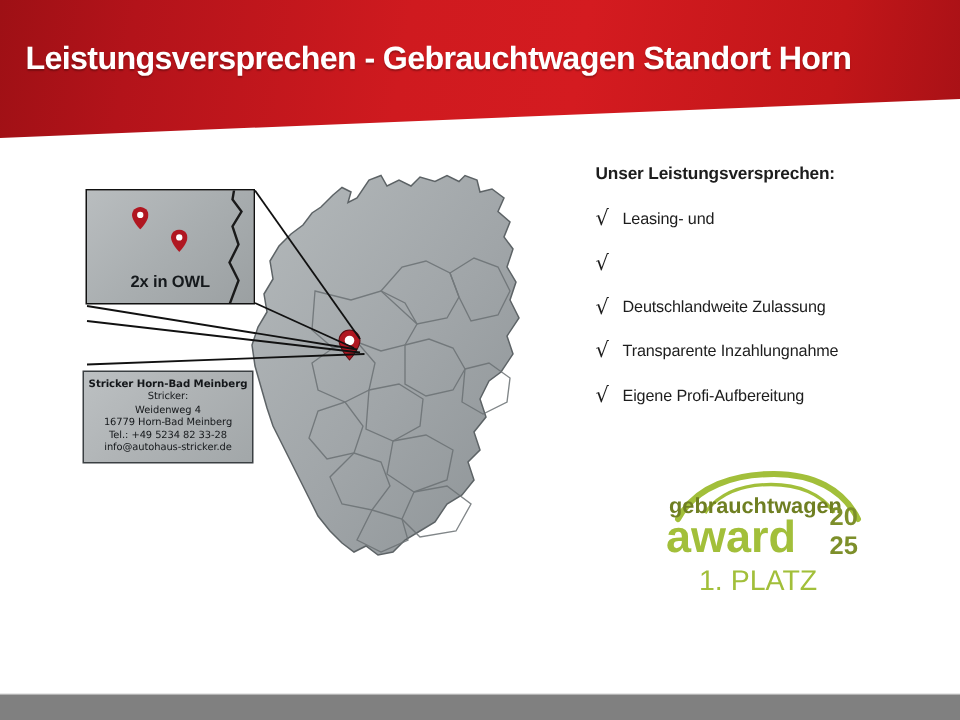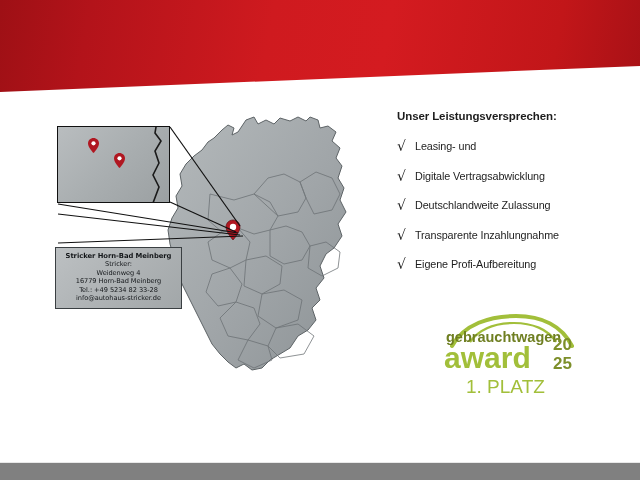--- a/index.html
+++ b/index.html
@@ -74,21 +74,21 @@
   .pin { position:absolute; width:11px; height:15px; }
   .pin svg { display:block; }
   .pin-a { left:30px; top:11px; }
   .pin-b { left:56px; top:26px; }
 
   
   .connectors { position:absolute; left:0; top:0; width:640px; height:480px; pointer-events:none; }
 
   
   .contact {
-    position:absolute; left:55px; top:247px; width:127px; height:62px;
+    position:absolute; left:55px; top:247px; width:114px; height:62px;
     background:linear-gradient(135deg,#bcc0c2 0%, #b0b4b6 45%, #a2a7a9 100%);
     border:1.2px solid #3a3f42;
     padding-top:4px;
     text-align:center;
   }
   .contact-line {
     font-size:6.6px; color:#14171a; line-height:8.4px; letter-spacing:-0.05px;
     font-family:"DejaVu Sans", sans-serif;
   }
   .contact-line.bold { font-weight:bold; font-size:6.8px; }
@@ -98,20 +98,21 @@
   .award svg { display:block; }
 
   
   .logo-row { position:absolute; left:0; top:406px; width:640px; height:56px; }
 </style>
 </head>
 <body>
 
 <div class="header">
   <div class="header-bg"></div>
+  <div class="header-title">Leistungsversprechen - Gebrauchtwagen Standort Horn</div>
 </div>
 
 <div class="map-wrap">
   <svg width="230" height="292" viewBox="0 0 230 292">
     <defs>
       <linearGradient id="mapg" x1="0" y1="0" x2="1" y2="1">
         <stop offset="0%" stop-color="#b4b9bb"></stop>
         <stop offset="55%" stop-color="#a0a5a8"></stop>
         <stop offset="100%" stop-color="#8d9396"></stop>
       </linearGradient>
@@ -169,20 +170,21 @@
       <path d="M5.5 0 C8.5 0 11 2.4 11 5.4 C11 9.4 5.5 15 5.5 15 C5.5 15 0 9.4 0 5.4 C0 2.4 2.5 0 5.5 0 Z" fill="#b01721"></path>
       <circle cx="5.5" cy="5.3" r="2.1" fill="#ffffff"></circle>
     </svg>
   </div>
   <div class="pin pin-b">
     <svg width="11" height="15" viewBox="0 0 11 15">
       <path d="M5.5 0 C8.5 0 11 2.4 11 5.4 C11 9.4 5.5 15 5.5 15 C5.5 15 0 9.4 0 5.4 C0 2.4 2.5 0 5.5 0 Z" fill="#b01721"></path>
       <circle cx="5.5" cy="5.3" r="2.1" fill="#ffffff"></circle>
     </svg>
   </div>
+  <div class="callout-label">2x in OWL</div>
 </div>
 
 <div class="contact">
   <div class="contact-line bold">Stricker Horn-Bad Meinberg</div>
   <div class="contact-line">Stricker:</div>
   <div class="contact-line">Weidenweg 4</div>
   <div class="contact-line">16779 Horn-Bad Meinberg</div>
   <div class="contact-line">Tel.: +49 5234 82 33-28</div>
   <div class="contact-line">info@autohaus-stricker.de</div>
 </div>
@@ -192,21 +194,20 @@
 
   <div class="promise-item">
     <div class="promise-check">√</div>
     <div class="promise-text">
       <span>Leasing- und</span><br>
     </div>
   </div>
 
   <div class="promise-item">
     <div class="promise-check">√</div>
-    <div class="promise-text">Digitale Vertragsabwicklung</div>
   </div>
 
   <div class="promise-item">
     <div class="promise-check">√</div>
     <div class="promise-text">Deutschlandweite Zulassung</div>
   </div>
 
   <div class="promise-item">
     <div class="promise-check">√</div>
     <div class="promise-text">Transparente Inzahlungnahme</div>

